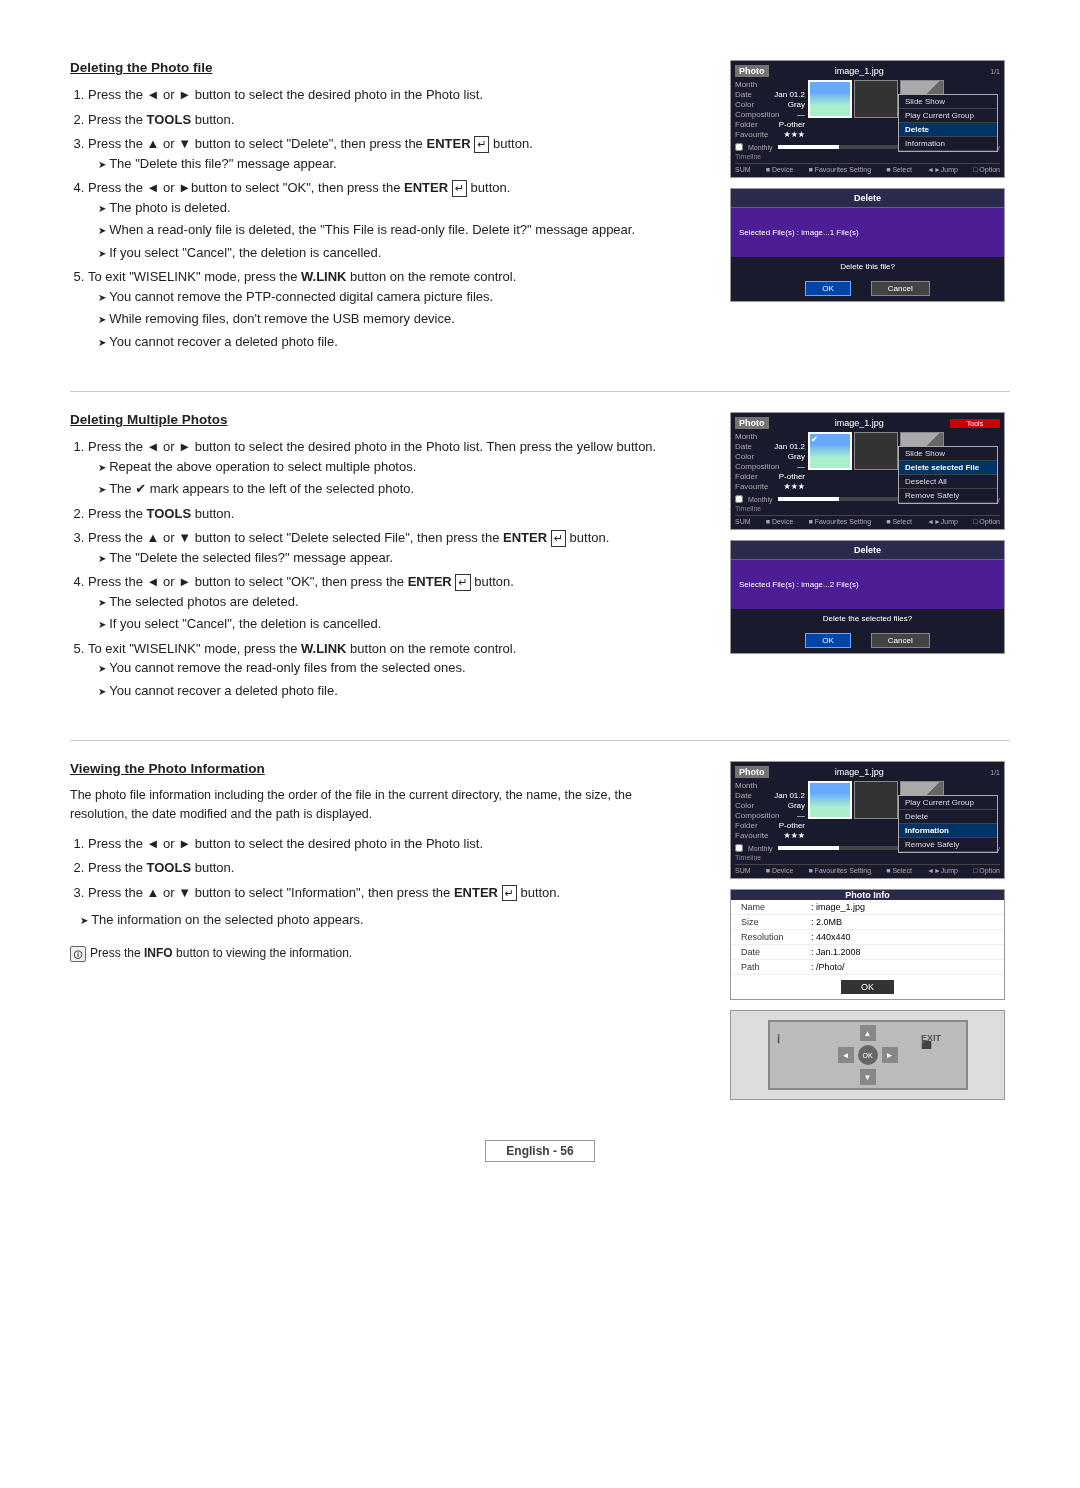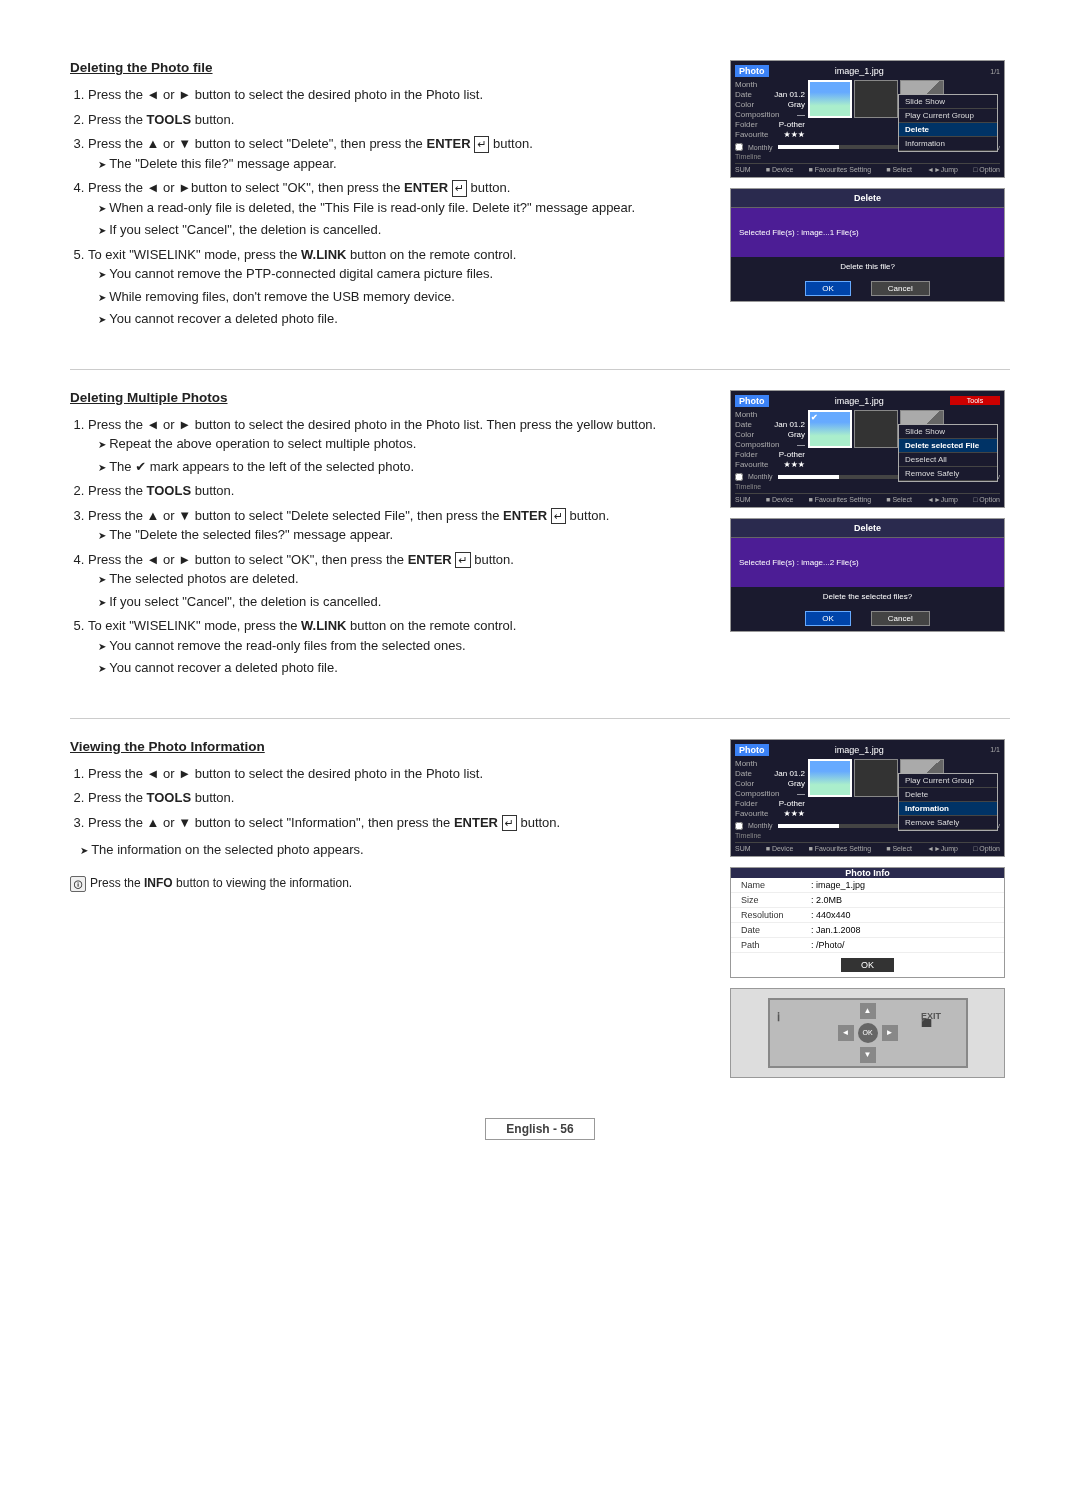--- a/index.html
+++ b/index.html
@@ -78,21 +78,21 @@
     .ui-title-bar {
       display: flex;
       justify-content: space-between;
       align-items: center;
       margin-bottom: 3px;
     }
     .ui-label {
       color: #fff;
       font-weight: bold;
       font-size: 9px;
-      background: #3b82f6;
+      background: #737373;
       padding: 1px 4px;
     }
     .ui-filename {
       color: #fff;
       font-size: 9px;
       flex: 1;
       text-align: center;
     }
     .ui-body {
       display: flex;
@@ -398,20 +398,21 @@
       <li>Press the <span class="bold">TOOLS</span> button.</li>
       <li>
         Press the ▲ or ▼ button to select "Delete", then press the <span class="bold">ENTER</span> <span class="enter-icon">↵</span> button.
         <ul class="indent-list">
           <li>The "Delete this file?" message appear.</li>
         </ul>
       </li>
       <li>
         Press the ◄ or ►button to select "OK", then press the <span class="bold">ENTER</span> <span class="enter-icon">↵</span> button.
         <ul class="indent-list">
+          <li>The photo is deleted.</li>
           <li>When a read-only file is deleted, the "This File is read-only file. Delete it?" message appear.</li>
           <li>If you select "Cancel", the deletion is cancelled.</li>
         </ul>
       </li>
       <li>
         To exit "WISELINK" mode, press the <span class="bold">W.LINK</span> button on the remote control.
         <ul class="indent-list">
           <li>You cannot remove the PTP-connected digital camera picture files.</li>
           <li>While removing files, don't remove the USB memory device.</li>
           <li>You cannot recover a deleted photo file.</li>
@@ -626,20 +627,21 @@
       </div>
     </div>
   </div>
 </div>
 
 <hr class="divider">
 
 <div class="section">
   <div class="content-col">
     <h2>Viewing the Photo Information</h2>
+    <p style="margin-bottom:10px;font-size:12.5px;line-height:1.5;">The photo file information including the order of the file in the current directory, the name, the size, the resolution, the date modified and the path is displayed.</p>
     <ol>
       <li>Press the ◄ or ► button to select the desired photo in the Photo list.</li>
       <li>Press the <span class="bold">TOOLS</span> button.</li>
       <li>
         Press the ▲ or ▼ button to select "Information", then press the <span class="bold">ENTER</span> <span class="enter-icon">↵</span> button.
       </li>
     </ol>
     <ul class="indent-list" style="margin-top:6px;">
       <li>The information on the selected photo appears.</li>
     </ul>

